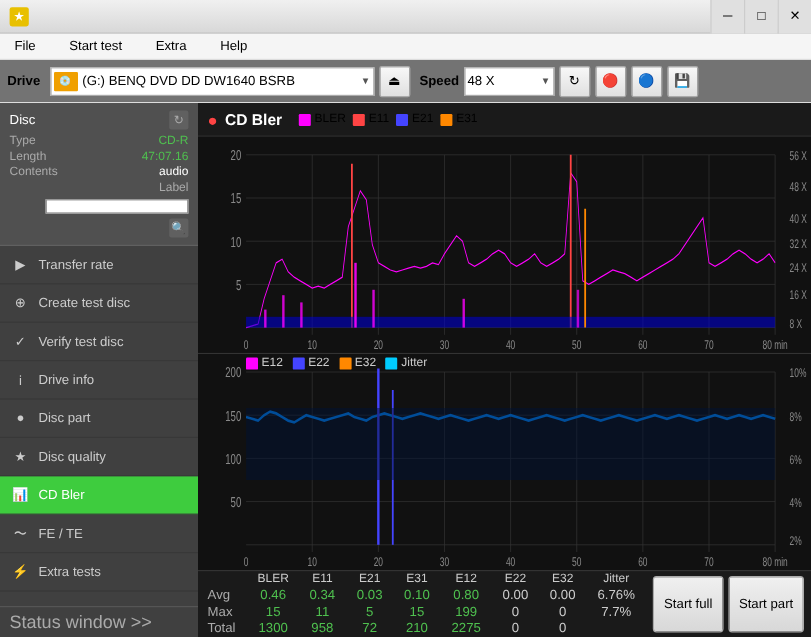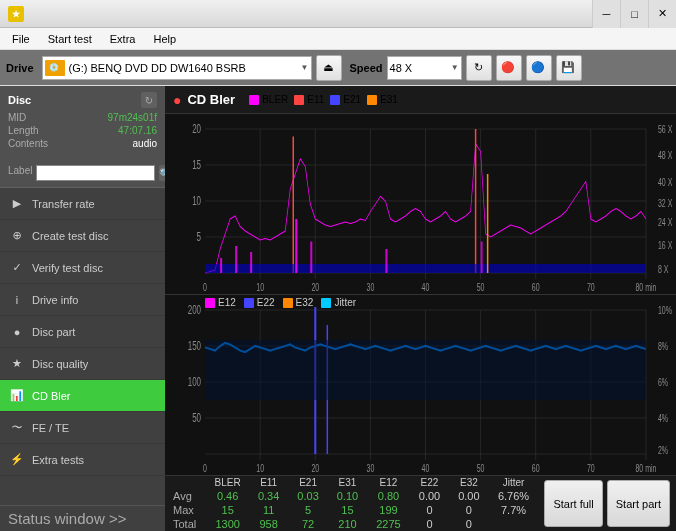--- a/index.html
+++ b/index.html
@@ -6,47 +6,47 @@
     body { width: 676px; height: 531px; font-family: 'Segoe UI', Tahoma, Arial, sans-serif; font-size: 11px; background: #f0f0f0; overflow: hidden; }
 
     
     .titlebar { background: linear-gradient(to bottom, #f0f0f0, #d8d8d8); height: 28px; display: flex; align-items: center; justify-content: center; border-bottom: 1px solid #bbb; position: relative; }
     .titlebar-icon { position: absolute; left: 8px; width: 16px; height: 16px; background: #e8c000; border-radius: 2px; display: flex; align-items: center; justify-content: center; font-size: 9px; color: white; font-weight: bold; }
     .titlebar-title { font-size: 12px; color: #000; }
     .titlebar-controls { position: absolute; right: 0; display: flex; height: 28px; }
     .titlebar-btn { width: 28px; height: 28px; display: flex; align-items: center; justify-content: center; font-size: 11px; cursor: pointer; border-left: 1px solid #ccc; background: #e0e0e0; }
 
     
-    .menubar { background: #f5f5f5; height: 22px; display: flex; align-items: center; padding: 0 4px; border-bottom: 1px solid #ddd; gap: 2px; }
+    .menubar { background: #f5f5f5; height: 22px; display: flex; align-items: center; padding: 0 4px; border-bottom: 1px solid #ddd; gap: 12px; }
     .menu-item { padding: 2px 8px; cursor: pointer; font-size: 11px; border-radius: 2px; }
 
     
     .drivebar { background: #737373; height: 36px; display: flex; align-items: center; padding: 0 6px; border-bottom: 1px solid #ddd; gap: 4px; }
     .drive-label { font-size: 11px; font-weight: bold; margin-right: 4px; }
     .drive-select-wrapper { display: flex; align-items: center; border: 1px solid #aaa; background: white; height: 24px; padding: 0 2px; flex: 1; max-width: 270px; gap: 4px; }
     .drive-icon { width: 20px; height: 16px; background: #f0a000; border-radius: 1px; display: flex; align-items: center; justify-content: center; font-size: 8px; color: white; }
     .drive-select-text { font-size: 11px; flex: 1; }
     .drive-select-arrow { font-size: 8px; color: #555; }
     .drive-btn { width: 26px; height: 26px; border: 1px solid #aaa; background: linear-gradient(to bottom, #f8f8f8, #e0e0e0); display: flex; align-items: center; justify-content: center; cursor: pointer; border-radius: 2px; }
     .speed-label { font-size: 11px; font-weight: bold; margin-left: 4px; }
 
     
     .main { display: flex; height: calc(531px - 28px - 22px - 36px); }
 
     
     .sidebar { width: 165px; background: #404040; display: flex; flex-direction: column; flex-shrink: 0; }
     .disc-section { background: #505050; padding: 6px 8px; border-bottom: 1px solid #606060; }
     .disc-header { display: flex; justify-content: space-between; align-items: center; margin-bottom: 4px; }
-    .disc-title { color: white; font-weight: bold; font-size: 11px; }
+    .disc-title { color: white; font-weight: normal; font-size: 11px; }
     .disc-refresh-btn { width: 16px; height: 16px; background: #606060; display: flex; align-items: center; justify-content: center; cursor: pointer; font-size: 10px; color: #aaa; border-radius: 2px; }
     .disc-info-row { display: flex; justify-content: space-between; margin-bottom: 2px; }
     .disc-info-label { color: #aaa; font-size: 10px; }
     .disc-info-value { color: #4fc04f; font-size: 10px; text-align: right; }
     .disc-info-value.white { color: white; }
-    .label-row { display: flex; align-items: flex-start; gap: 4px; margin-top: 16px; }
+    .label-row { display: flex; align-items: flex-end; gap: 4px; margin-top: 2px; flex-direction: column; }
     .label-input { flex: 1; height: 16px; background: white; border: 1px solid #888; font-size: 9px; }
     .label-btn { width: 16px; height: 16px; background: #606060; display: flex; align-items: center; justify-content: center; cursor: pointer; font-size: 10px; color: #ccc; border-radius: 2px; }
 
     .sidebar-nav { display: flex; flex-direction: column; flex: 1; }
     .nav-item { height: 32px; display: flex; align-items: center; padding: 0 10px; gap: 8px; cursor: pointer; color: #ccc; font-size: 11px; border-bottom: 1px solid #383838; }
     .nav-item.active { background: #3ecc3e; color: white; }
     .nav-icon { width: 14px; height: 14px; flex-shrink: 0; display: flex; align-items: center; justify-content: center; }
 
     .status-bar-left { height: 26px; background: #404040; display: flex; align-items: center; padding: 0 8px; border-top: 1px solid #555; }
     .status-btn { color: #aaa; font-size: 15px; cursor: pointer; }
@@ -123,22 +123,22 @@
 <div class="main">
 
   <div class="sidebar">
 
     <div class="disc-section">
       <div class="disc-header">
         <span class="disc-title">Disc</span>
         <div class="disc-refresh-btn">↻</div>
       </div>
       <div class="disc-info-row">
-        <span class="disc-info-label">MID</span>
-        <span class="disc-info-value">97m24s01f</span>
+        <span class="disc-info-label">Type</span>
+        <span class="disc-info-value">CD-R</span>
       </div>
       <div class="disc-info-row">
         <span class="disc-info-label">Length</span>
         <span class="disc-info-value">47:07.16</span>
       </div>
       <div class="disc-info-row">
         <span class="disc-info-label">Contents</span>
         <span class="disc-info-value white">audio</span>
       </div>
       <div class="label-row">

